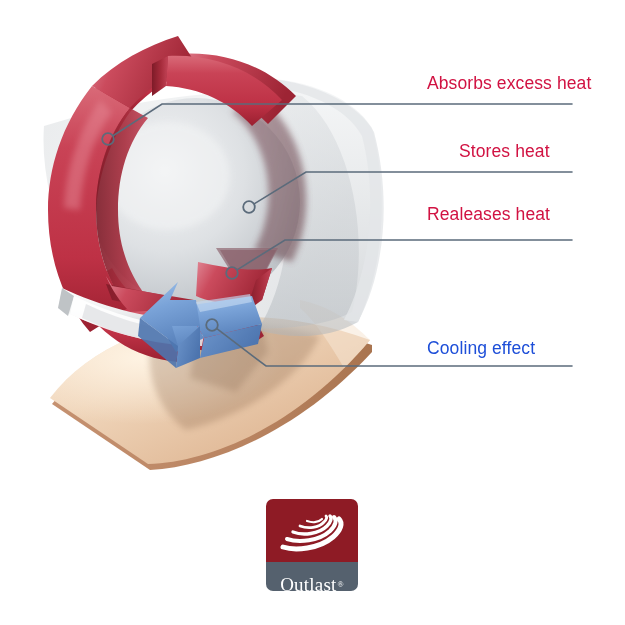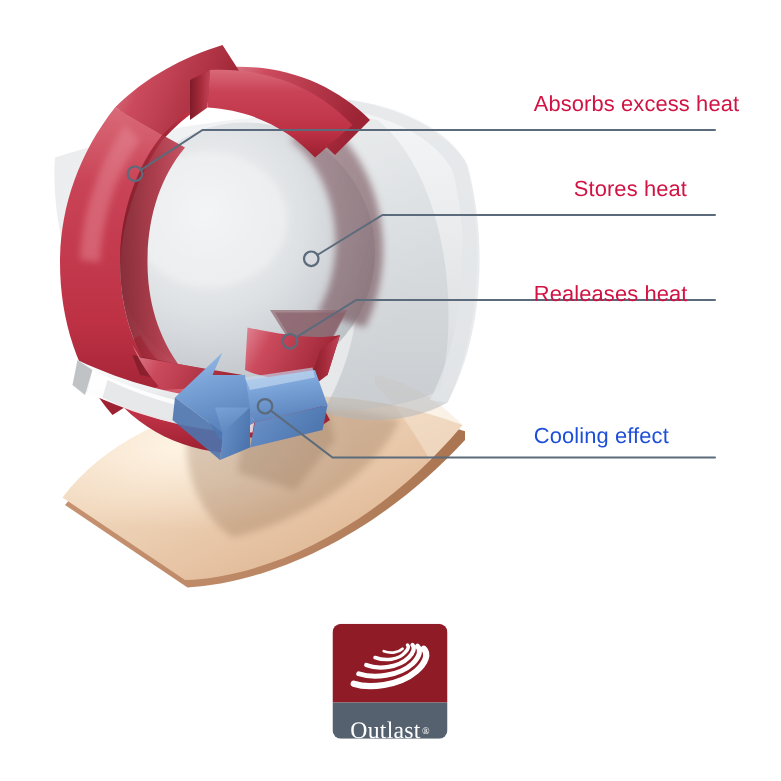--- a/index.html
+++ b/index.html
@@ -227,21 +227,21 @@
         <circle cx="232" cy="273" r="5.8" fill="none" stroke="#5B6B7B" stroke-width="1.8"></circle>
         <path d="M 217.17690105627327 328.9306100612445 L 266 366 L 572 366"></path>
         <circle cx="212" cy="325" r="5.8" fill="none" stroke="#5B6B7B" stroke-width="1.8"></circle>
       </g>
   </svg>
 
   <div class="label red" style="left:427px;top:73px;">Absorbs excess heat</div>
 
   <div class="label red" style="left:427px;top:141px;margin-left:32px;">Stores heat</div>
 
-  <div class="label red" style="left:427px;top:225px;">Realeases heat</div>
+  <div class="label red" style="left:427px;top:204px;">Realeases heat</div>
 
   <div class="label blue" style="left:427px;top:338px;">Cooling effect</div>
 
   <div id="logo">
     <div class="top"></div>
     <div class="band"></div>
     <svg class="mark" width="74" height="46" viewBox="0 0 74 46">
       <g fill="none" stroke="#FFFFFF" stroke-linecap="round">
         <path d="M8 36 C 20 40 44 38 58 26 C 66 19 68 12 64 8" stroke-width="5"></path>
         <path d="M12 28 C 24 32 44 30 55 20 C 61 14 62 9 59 6" stroke-width="4"></path>

